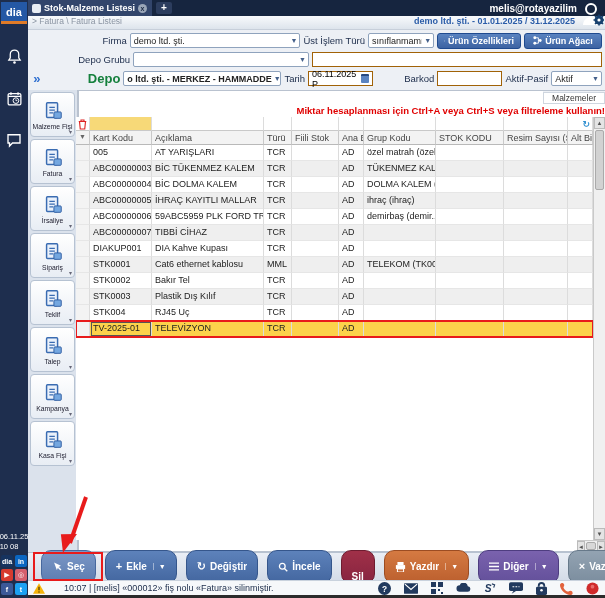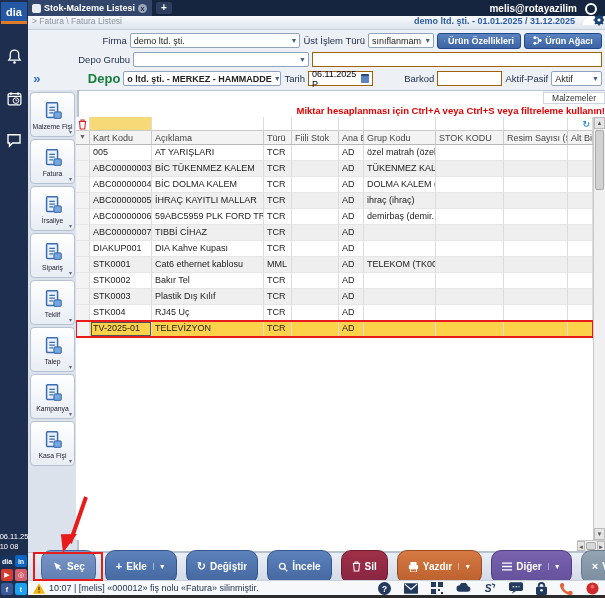--- a/index.html
+++ b/index.html
@@ -84,29 +84,29 @@
   .hscroll { height:11px; flex:0 0 11px; background:#f0f0f0; border-top:1px solid #c9c9c9; display:flex; }
   .harrow { width:12px; background:#e4e4e4; border:1px solid #bbb; font-size:6px; color:#555; text-align:center; line-height:10px; }
   .hthumb { width:76%; background:#d8d8d8; border:1px solid #aaa; margin:1px; border-radius:2px; }
   .hfill { flex:1; }
 
   
   .footer { height:28px; flex:0 0 28px; background:linear-gradient(#eaeef5,#d4dce8); border-top:1px solid #b7c2d1; display:flex; align-items:center; gap:9px; padding-left:13px; }
   .fbtn { height:21px; border-radius:10px; color:#fff; font-size:10px; font-weight:bold; display:flex; align-items:center; gap:4px; padding:16px 10px; white-space:nowrap; }
   .b-blue { background:linear-gradient(#5d82bb,#43669f); border:1px solid #35568c; }
   .b-sec { background:linear-gradient(#7b97c6,#5c7cb0); border:1px solid #47689e; }
-  .b-red { background:linear-gradient(#a03048,#872440); border:1px solid #6e1c30; }
+  .b-red { background:linear-gradient(#a03048,#872440); border:1px solid #6e1c30;flex-direction:column; }
   .b-orange { background:linear-gradient(#d57a42,#bb5f2e); border:1px solid #9c4c22; }
   .b-purple { background:linear-gradient(#7a62ae,#63509a); border:1px solid #4e3d80; }
   .b-gray { background:linear-gradient(#93a3b2,#7b8d9e); border:1px solid #67798a; }
   .split { border-left:1px solid rgba(255,255,255,.45); padding-left:5px; margin-left:2px; font-size:7px; }
   .ficon { font-size:11px; line-height:1; }
 
   
-  .statusbar { height:18px; flex:0 0 18px; background:#f6f8fa; border-top:1px solid #c9d2dd; border-bottom:3px solid #2b2b2b; display:flex; align-items:center; padding:0 6px 0 5px; gap:4px; }
+  .statusbar { height:18px; flex:0 0 18px; background:#f6f8fa; border-top:1px solid #c9d2dd; border-bottom:3px solid #2b2b2b; display:flex; align-items:center; padding:0 6px 0 5px; gap:19px; }
   .smsg { font-size:9px; color:#1c2c4a; white-space:nowrap; }
   .sicons { margin-left:auto; display:flex; align-items:center; gap:13px; }
 
   
   .anno { position:absolute; pointer-events:none; z-index:50; }
   .sec-box { left:33px; top:552px; width:70px; height:29px; border:2.5px solid #e81b1b; }
 </style>
 </head>
 <body>
 

